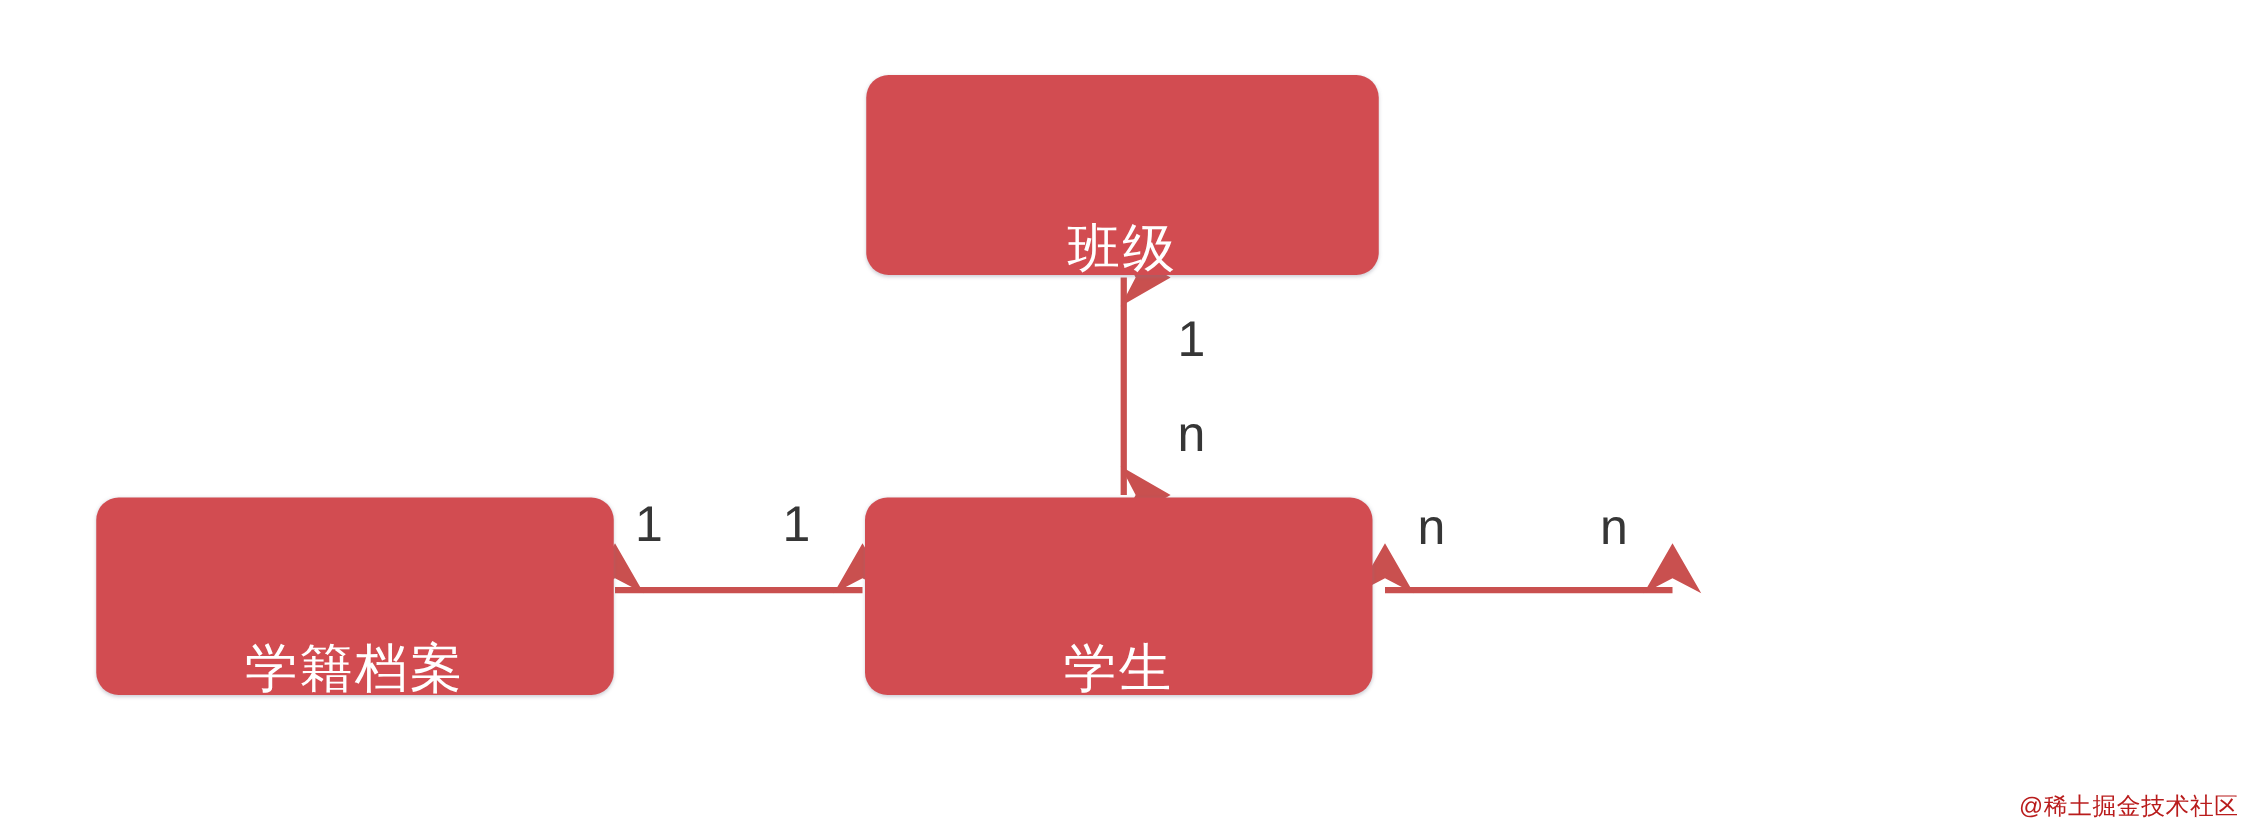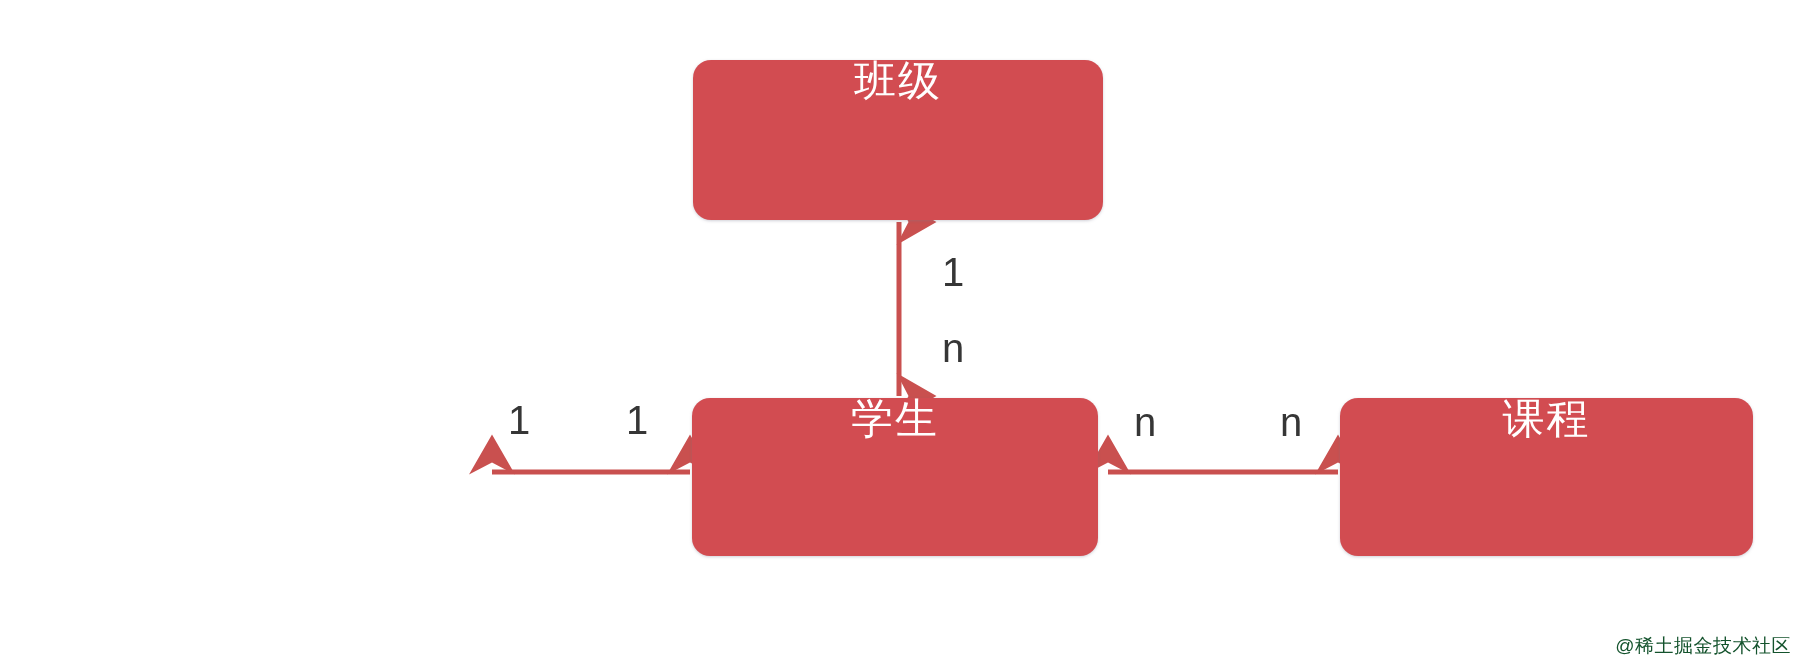--- a/index.html
+++ b/index.html
@@ -19,21 +19,21 @@
     overflow: hidden;
   }
 
   
   .entity {
     position: absolute;
     box-sizing: border-box;
     background: #D24C51;
     border-radius: 18px;
     display: flex;
-    align-items: flex-start;
+    align-items: flex-end;
     justify-content: center;
     box-shadow: 0 1px 3px rgba(120,120,140,0.35);
   }
   .entity-label {
     color: #FFFFFF;
     font-size: 42px;
     line-height: 1;
     letter-spacing: 2px;
     font-weight: 400;
     white-space: nowrap;
@@ -69,21 +69,21 @@
   #card-archive-a  { left: 508px;  top: 400px; }
   #card-archive-b  { left: 626px;  top: 400px; }
   #card-course-a   { left: 1134px; top: 402px; }
   #card-course-b   { left: 1280px; top: 402px; }
 
   
   #watermark {
     position: absolute;
     right: 20px;
     bottom: 7px;
-    color: #14532d;
+    color: #b91c1c;
     font-size: 19px;
     line-height: 1;
     letter-spacing: 0.5px;
     white-space: nowrap;
     user-select: none;
   }
 </style>
 </head>
 <body>
 
@@ -116,24 +116,24 @@
   </svg>
 
   <div id="entity-class" class="entity">
     <span class="entity-label">班级</span>
   </div>
 
   <div id="entity-student" class="entity">
     <span class="entity-label">学生</span>
   </div>
 
+  <div id="entity-archive" class="entity">
+    <span class="entity-label">学籍档案</span>
+  </div>
 
-  <div id="entity-course" class="entity">
-    <span class="entity-label">课程</span>
-  </div>
 
   <span id="card-class-1" class="card-label">1</span>
 
   <span id="card-class-n" class="card-label">n</span>
 
   <span id="card-archive-a" class="card-label">1</span>
 
   <span id="card-archive-b" class="card-label">1</span>
 
   <span id="card-course-a" class="card-label">n</span>

